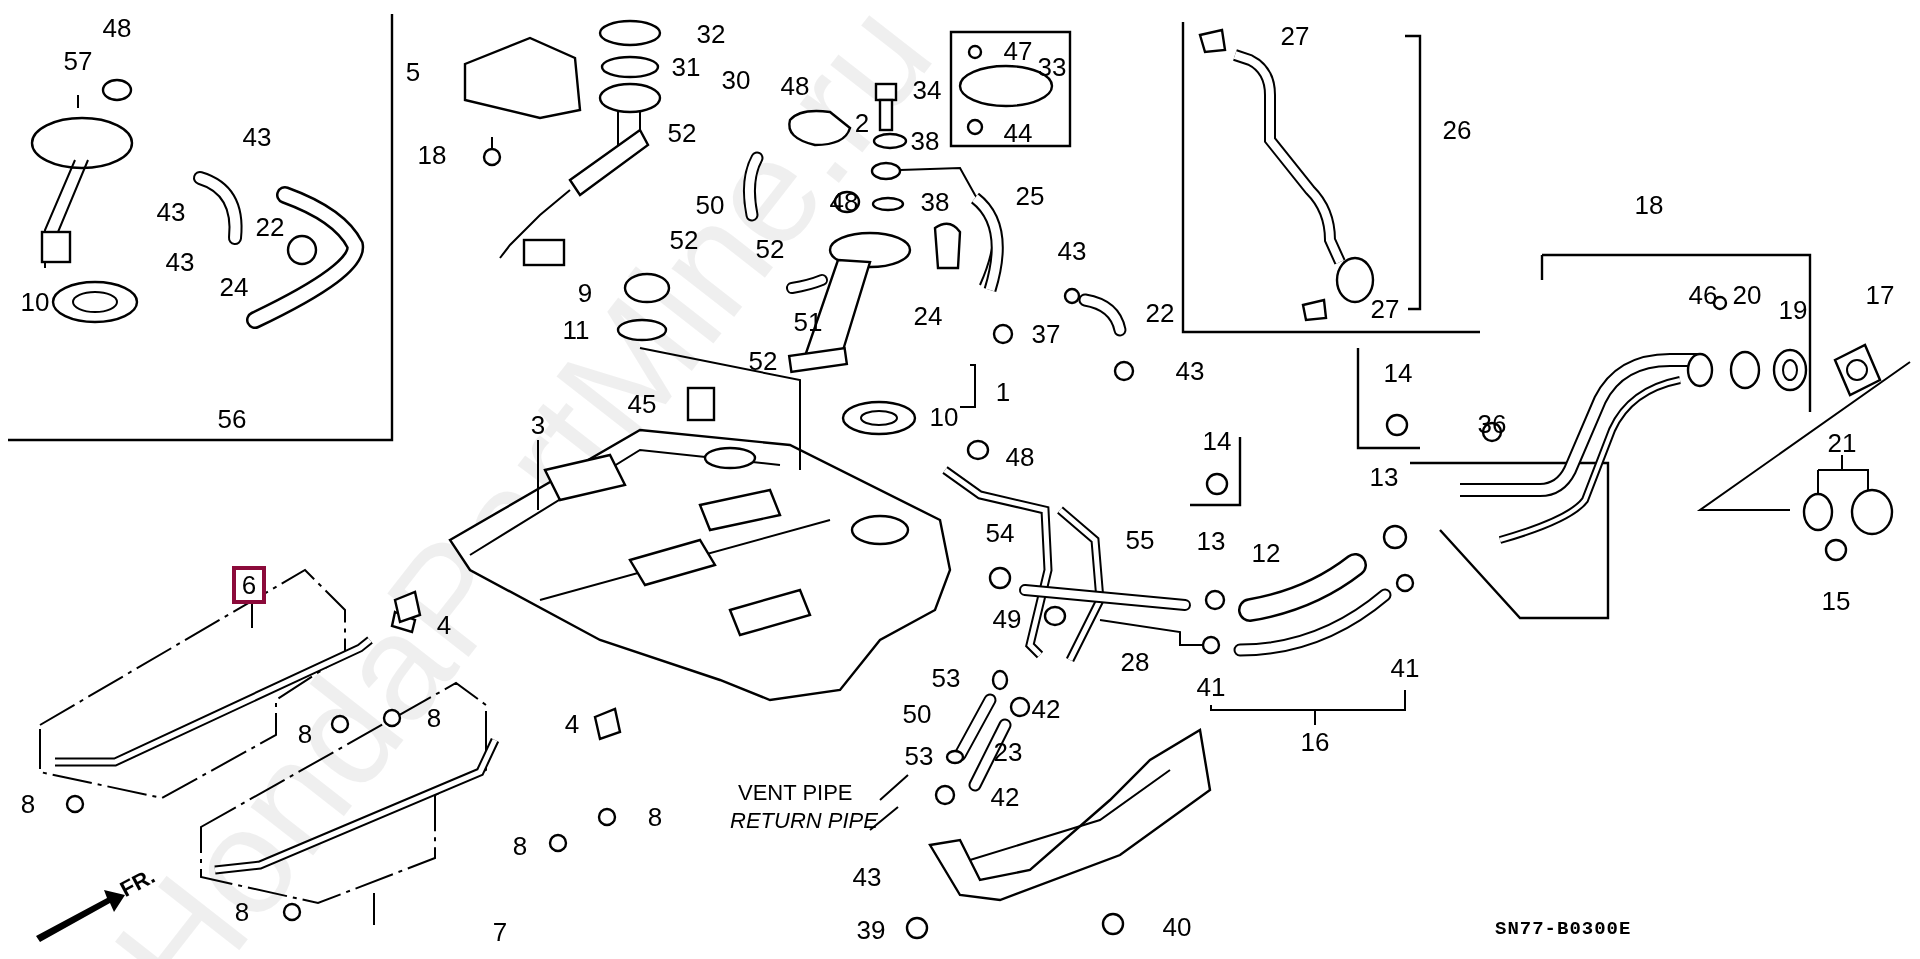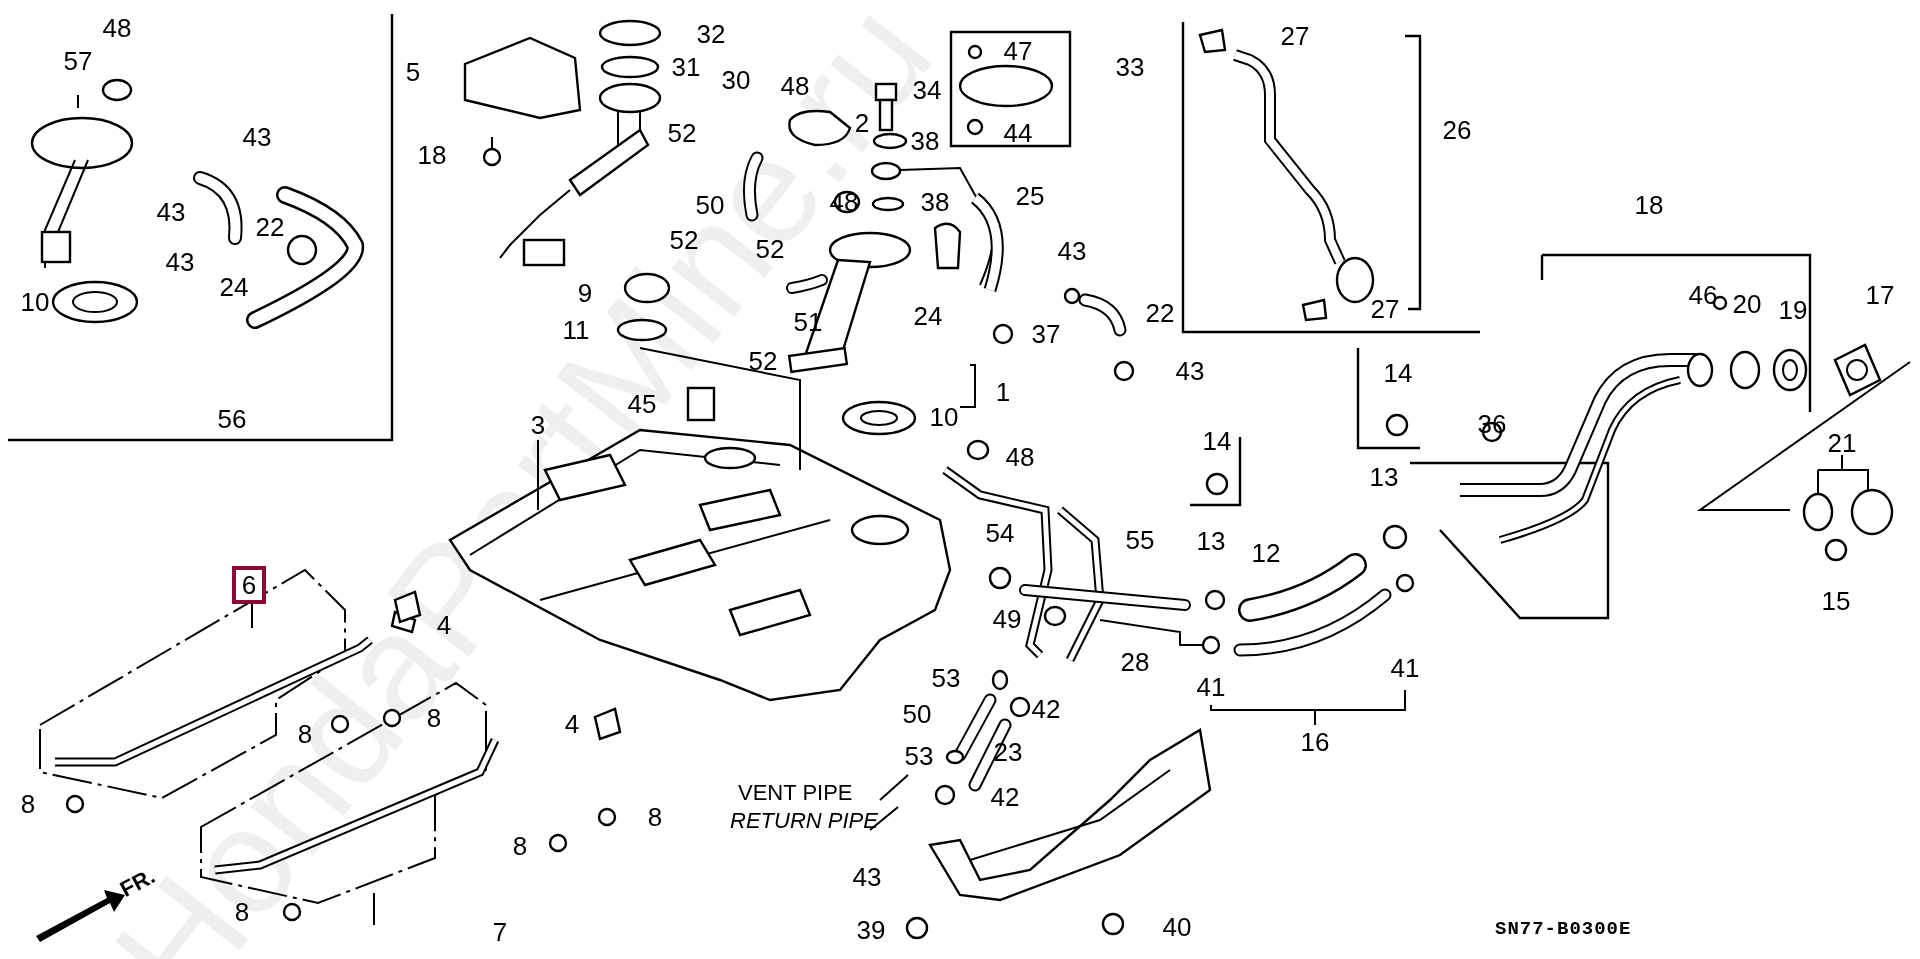--- a/index.html
+++ b/index.html
@@ -345,21 +345,21 @@
     <div class="callout" style="left: 432px; top: 155px;">18</div>
     <div class="callout" style="left: 711px; top: 34px;">32</div>
     <div class="callout" style="left: 686px; top: 67px;">31</div>
     <div class="callout" style="left: 736px; top: 80px;">30</div>
     <div class="callout" style="left: 795px; top: 86px;">48</div>
     <div class="callout" style="left: 927px; top: 90px;">34</div>
     <div class="callout" style="left: 862px; top: 123px;">2</div>
     <div class="callout" style="left: 925px; top: 141px;">38</div>
     <div class="callout" style="left: 682px; top: 133px;">52</div>
     <div class="callout" style="left: 1018px; top: 51px;">47</div>
-    <div class="callout" style="left: 1130px; top: 67px;">33</div>
+    <div class="callout" style="left: 1052px; top: 67px;">33</div>
     <div class="callout" style="left: 1018px; top: 133px;">44</div>
     <div class="callout" style="left: 710px; top: 205px;">50</div>
     <div class="callout" style="left: 844px; top: 202px;">48</div>
     <div class="callout" style="left: 935px; top: 202px;">38</div>
     <div class="callout" style="left: 1030px; top: 196px;">25</div>
     <div class="callout" style="left: 684px; top: 240px;">52</div>
     <div class="callout" style="left: 770px; top: 249px;">52</div>
     <div class="callout" style="left: 585px; top: 293px;">9</div>
     <div class="callout" style="left: 808px; top: 322px; text-align: right;">51</div>
     <div class="callout" style="left: 928px; top: 316px;">24</div>
@@ -372,21 +372,21 @@
     <div class="callout" style="left: 1003px; top: 392px;">1</div>
     <div class="callout" style="left: 642px; top: 404px;">45</div>
     <div class="callout" style="left: 944px; top: 417px;">10</div>
     <div class="callout" style="left: 538px; top: 425px;">3</div>
     <div class="callout" style="left: 1020px; top: 457px;">48</div>
     <div class="callout" style="left: 1295px; top: 36px;">27</div>
     <div class="callout" style="left: 1457px; top: 130px;">26</div>
     <div class="callout" style="left: 1385px; top: 309px;">27</div>
     <div class="callout" style="left: 1649px; top: 205px;">18</div>
     <div class="callout" style="left: 1703px; top: 295px;">46</div>
-    <div class="callout" style="left: 1747px; top: 304px;">20</div>
+    <div class="callout" style="left: 1747px; top: 295px;">20</div>
     <div class="callout" style="left: 1793px; top: 310px;">19</div>
     <div class="callout" style="left: 1850px; top: 295px; margin-left: 30px;">17</div>
     <div class="callout" style="left: 1398px; top: 373px;">14</div>
     <div class="callout" style="left: 1492px; top: 388px; margin-top: 36px;">36</div>
     <div class="callout" style="left: 1217px; top: 441px;">14</div>
     <div class="callout" style="left: 1842px; top: 443px;">21</div>
     <div class="callout" style="left: 1384px; top: 477px;">13</div>
     <div class="callout" style="left: 1836px; top: 601px;">15</div>
     <div class="callout" style="left: 1000px; top: 533px;">54</div>
     <div class="callout" style="left: 1140px; top: 540px;">55</div>

